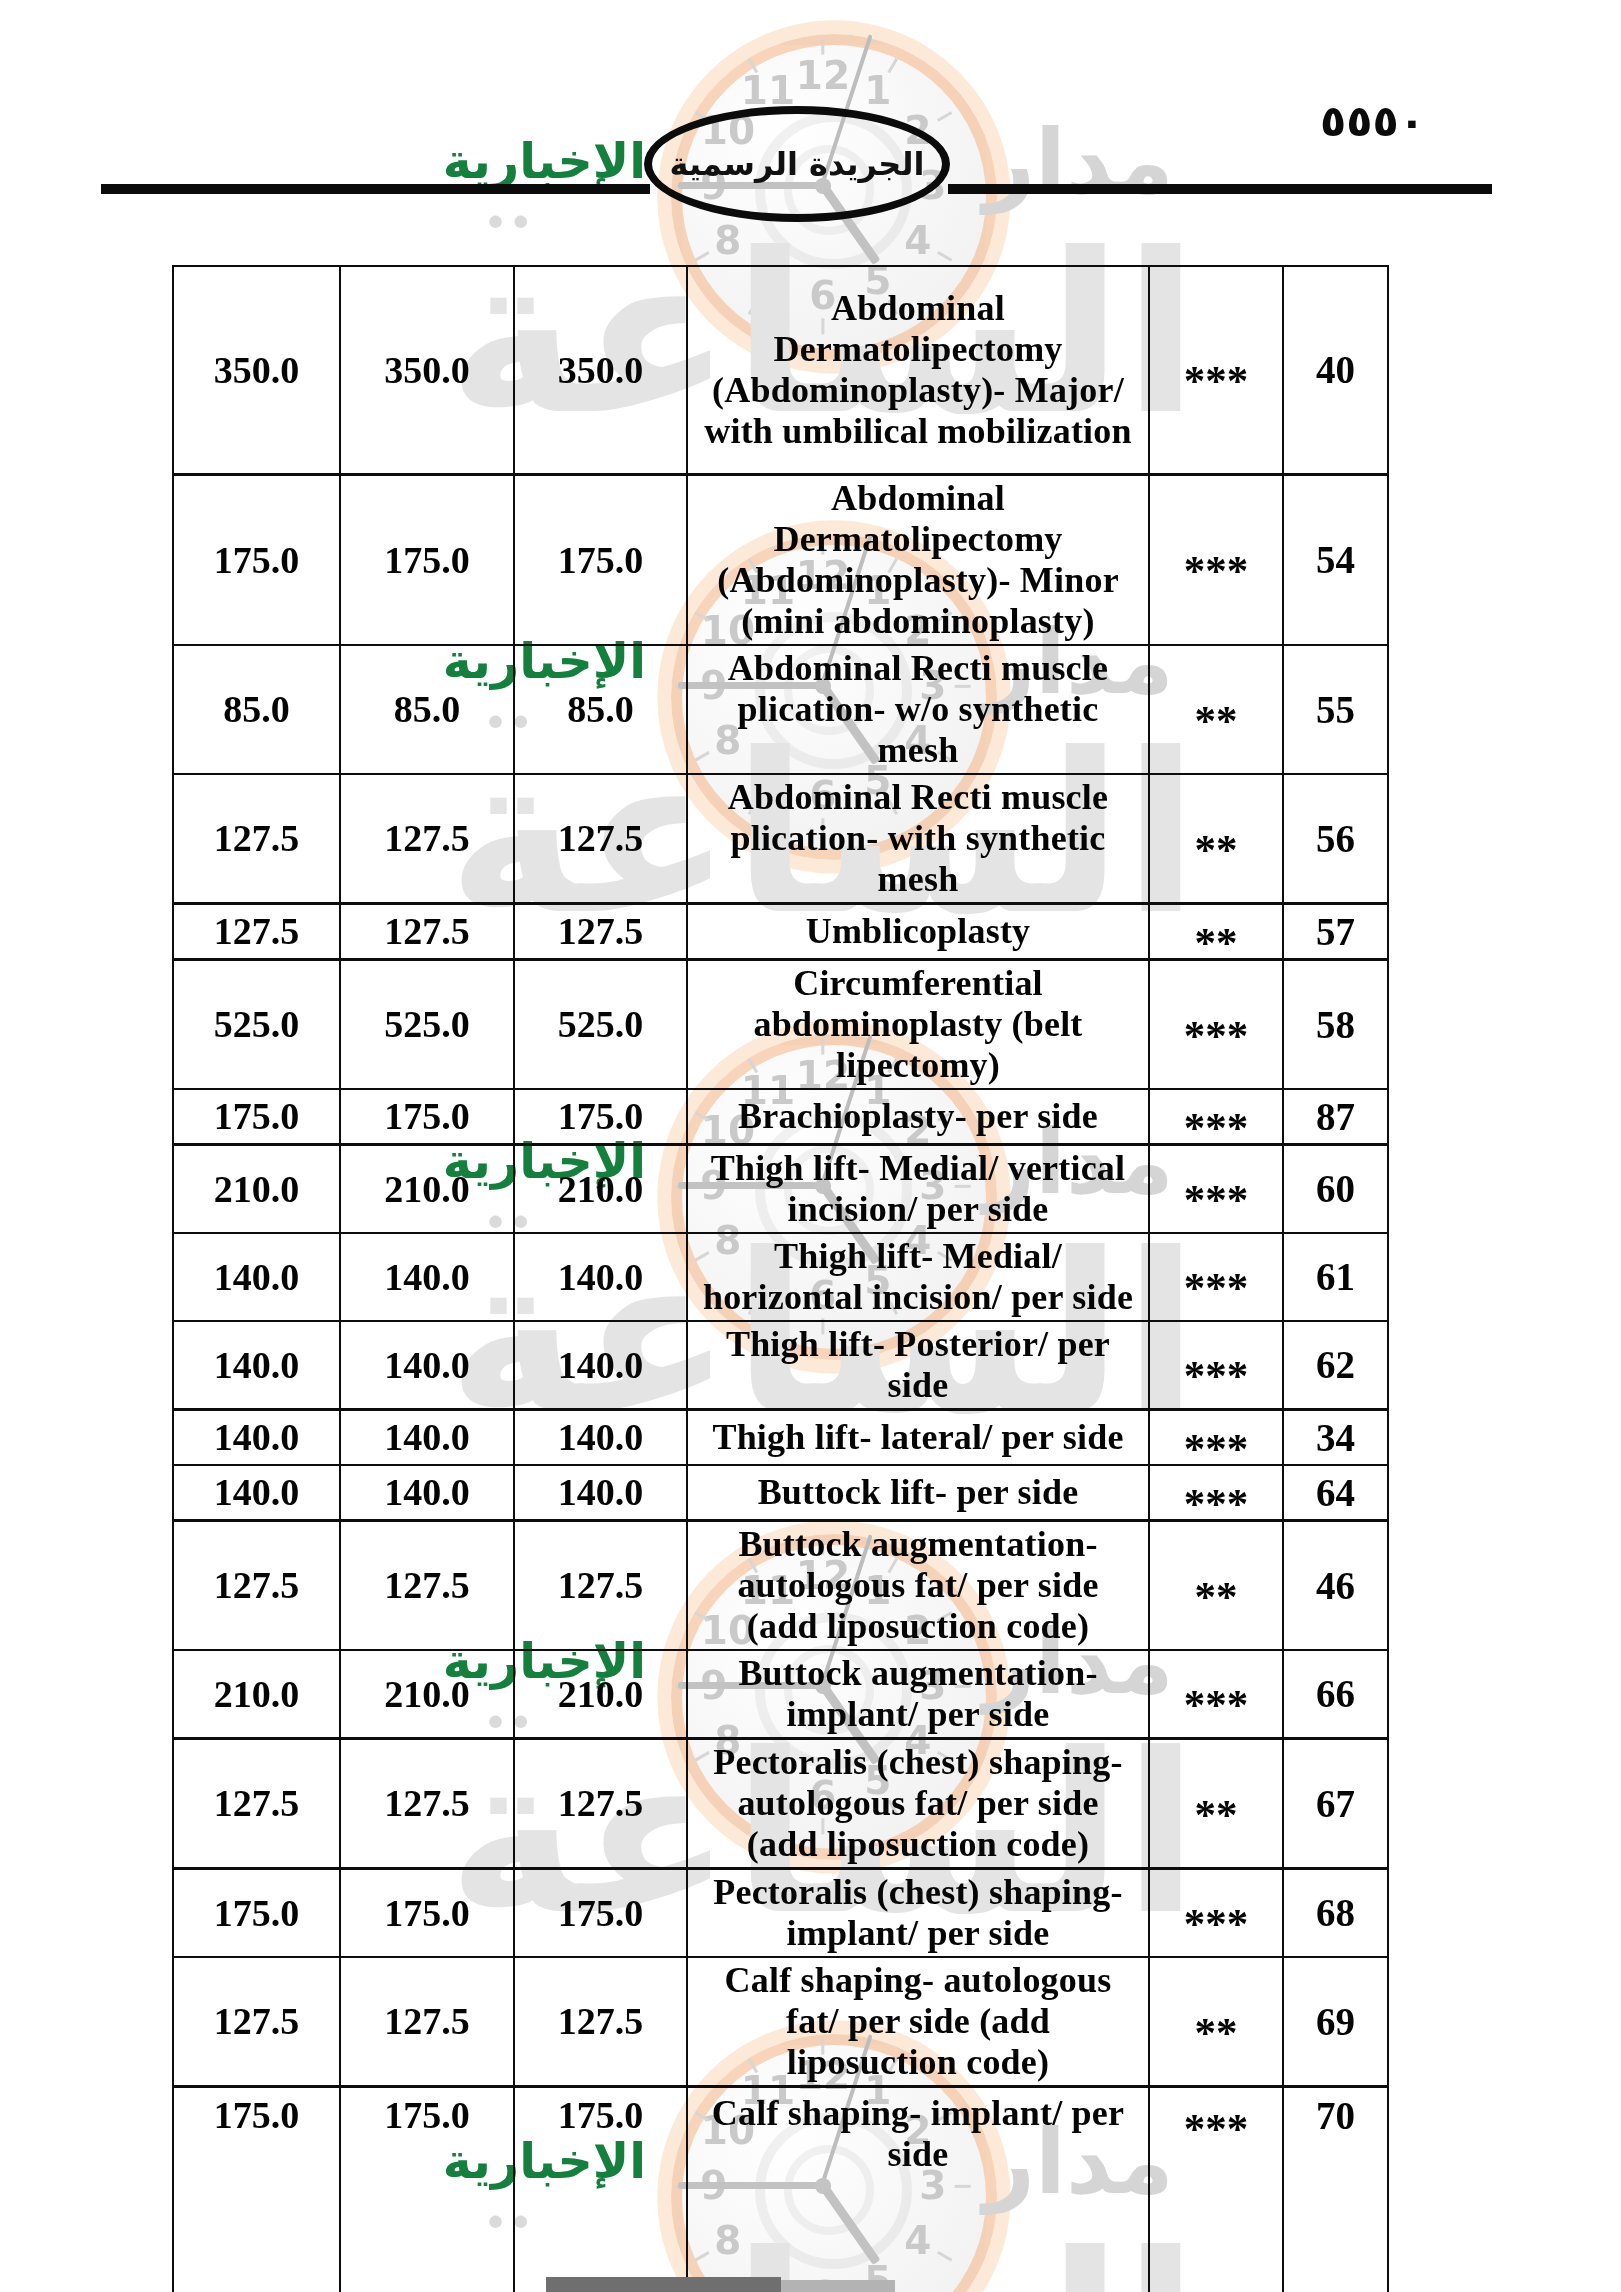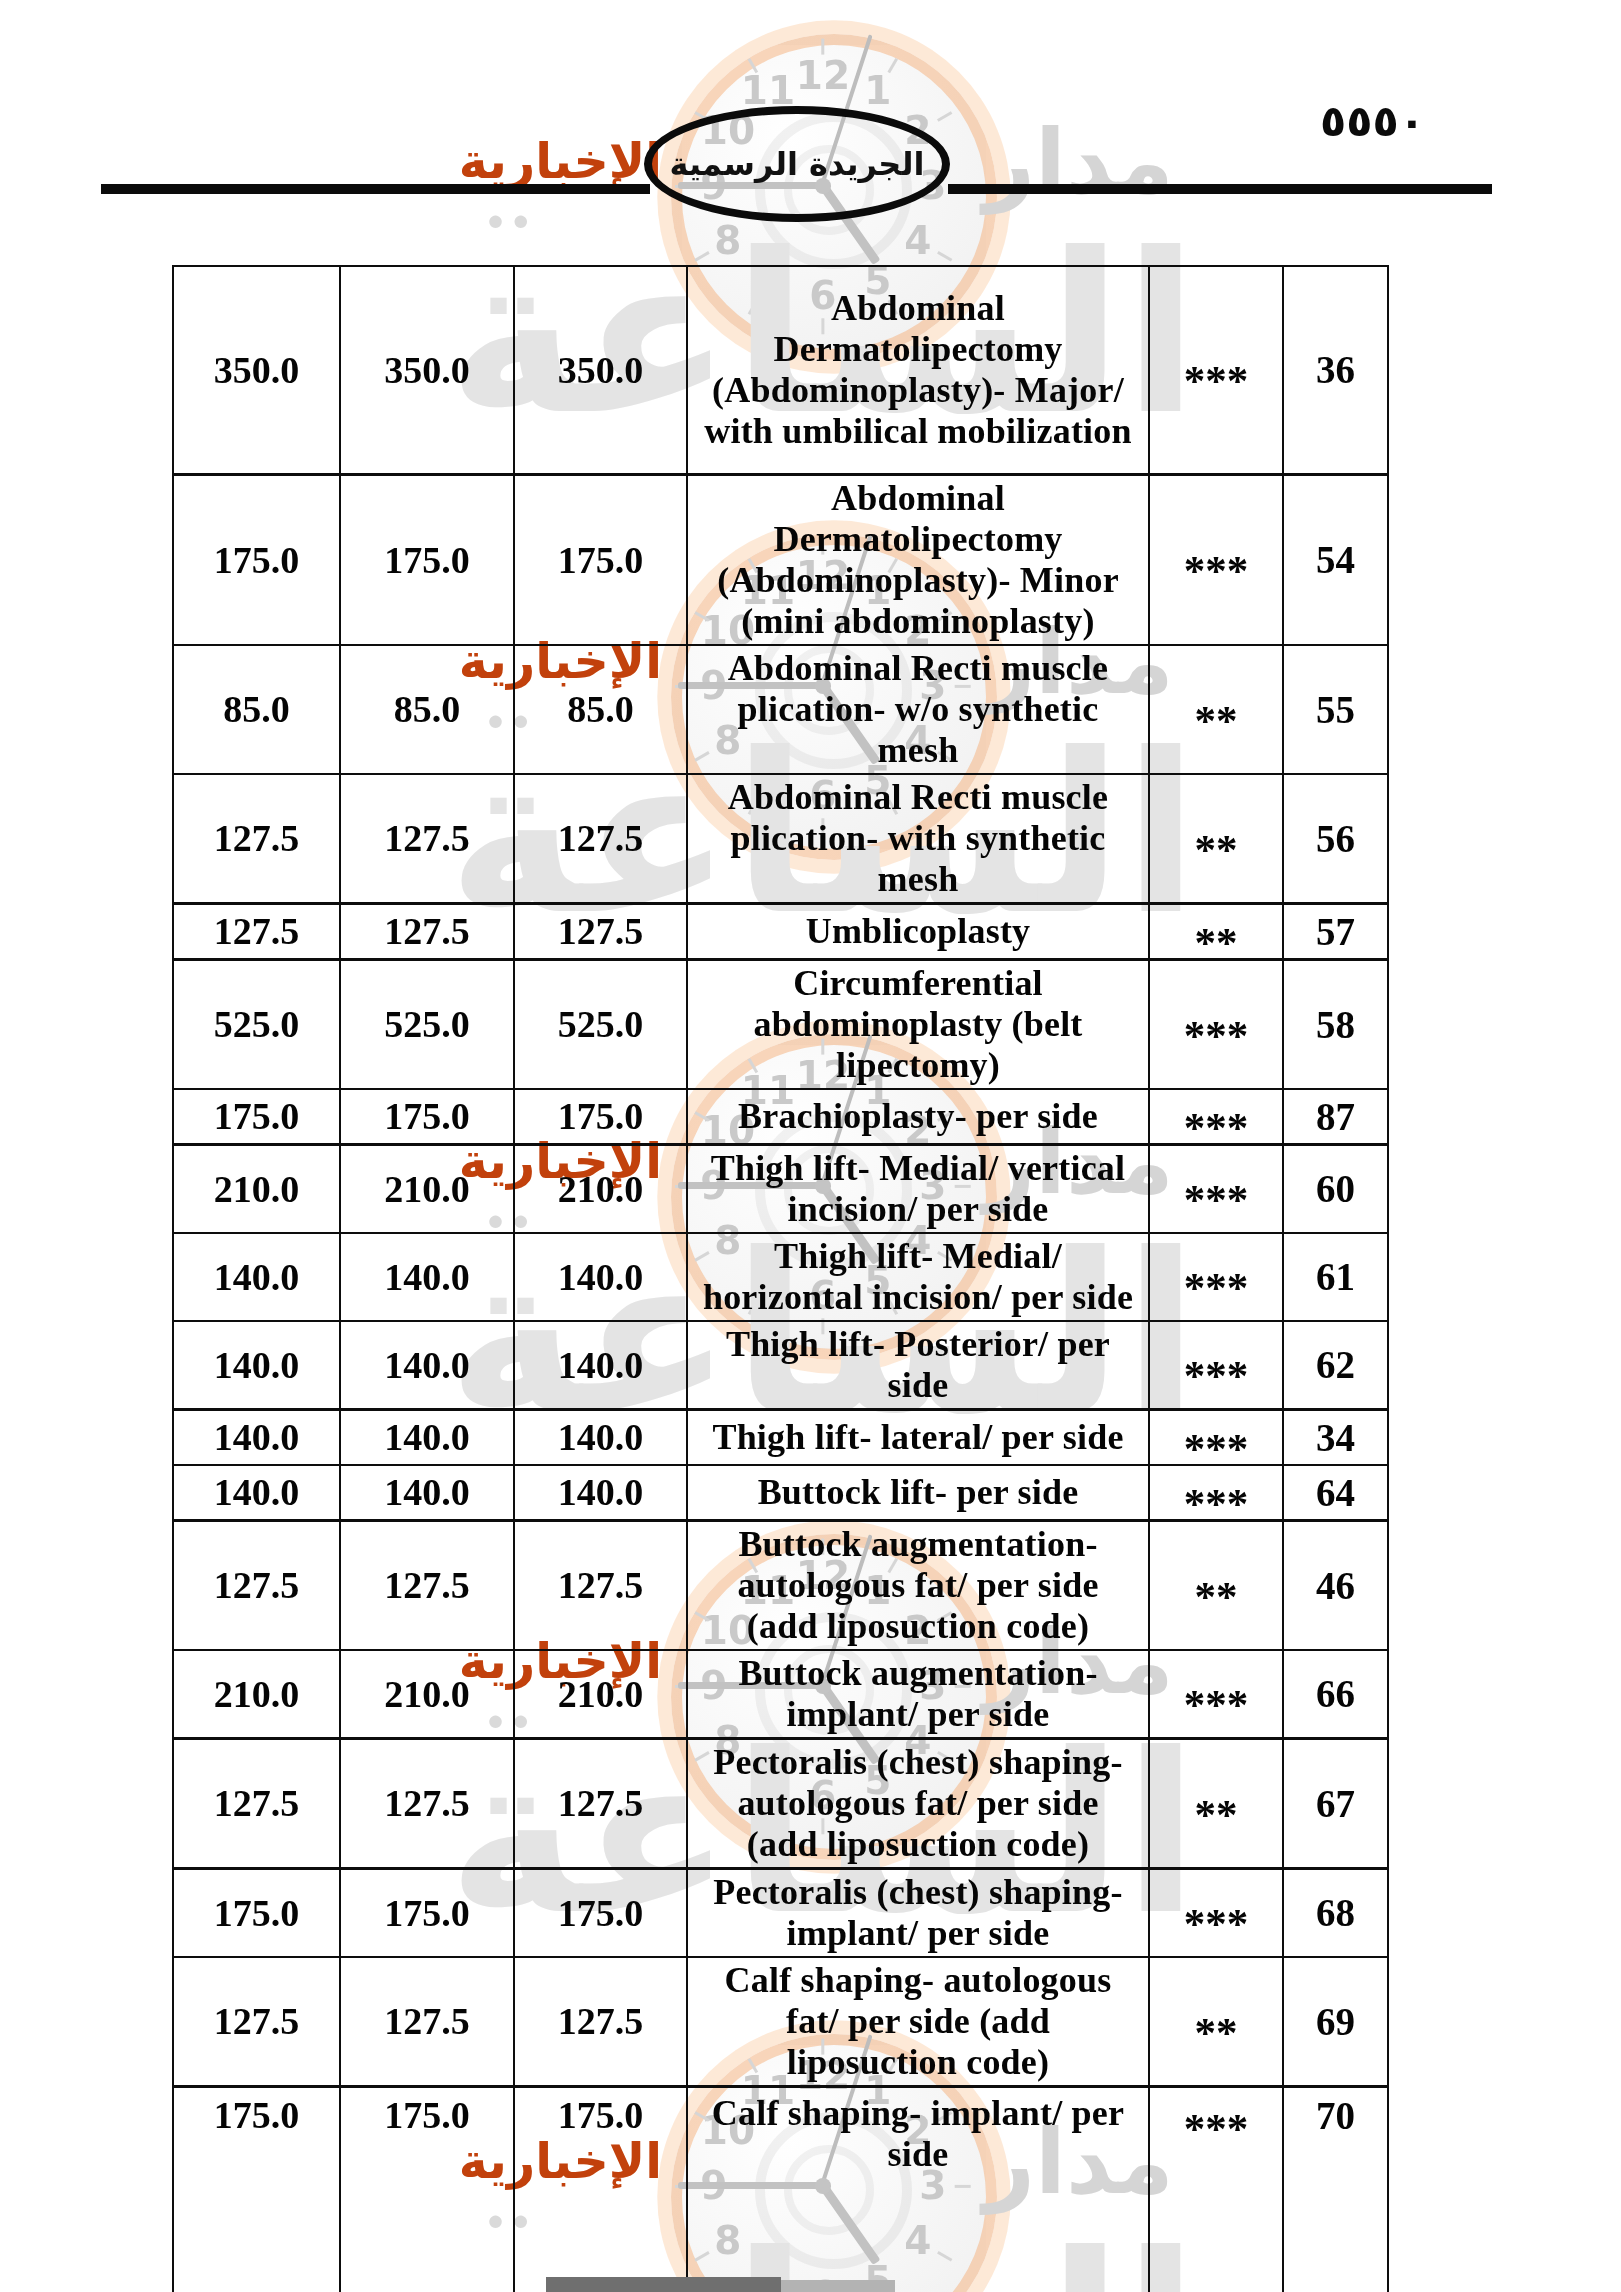--- a/index.html
+++ b/index.html
@@ -30,23 +30,23 @@
   .wm-ring2{position:absolute;left:755px;top:-74px;width:137px;height:137px;border-radius:50%;
     border:10.8px solid rgba(190,190,190,0.22);}
   .wm-ring3{position:absolute;left:784px;top:-41px;width:74px;height:74px;border-radius:50%;
     border:8.8px solid rgba(190,190,190,0.20);}
   .wm-hand{position:absolute;background:#c2c2c2;border-radius:2.9px;}
   .wm-hand-m{left:678px;top:-3.9px;width:147px;height:6.9px;transform-origin:100% 50%;transform:rotate(0deg);}
   .wm-hand-h{left:823px;top:-4.9px;width:94px;height:8.8px;transform-origin:0 50%;transform:rotate(55deg);}
   .wm-hand-s{left:819px;top:-159px;width:3.9px;height:161px;transform-origin:50% 100%;transform:rotate(18deg);background:#bdbdbd;}
   .wm-dot{position:absolute;left:815px;top:-7.8px;width:15.7px;height:15.7px;border-radius:50%;background:#c4c4c4;}
   .wm-ikhbariya{
-    position:absolute;left:428px;top:-51px;width:265px;
-    font-family:"DejaVu Sans", sans-serif;font-weight:bold;
-    font-size:49px;color:#c2410c;text-align:center;direction:rtl;line-height:1.1;
+    position:absolute;left:412px;top:-51px;width:265px;
+    font-family:"DejaVu Sans", sans-serif;font-weight:bold;
+    font-size:49px;color:#15803d;text-align:center;direction:rtl;line-height:1.1;
   }
   .wm-ikhbariya-dots{
     position:absolute;left:453px;top:17.6px;width:118px;text-align:center;
     font-size:29px;color:#dadada;letter-spacing:7.8px;
   }
   .wm-madar{
     position:absolute;left:961px;top:-71px;width:235px;
     font-family:"DejaVu Sans", sans-serif;font-weight:bold;
     font-size:90px;color:#d5d5d5;text-align:center;direction:rtl;line-height:1.05;
   }
@@ -306,21 +306,21 @@
           <col style="width:134px">
           <col style="width:105px">
       </colgroup>
       <tbody id="fee-tbody">
           <tr class="thick" style="height: 208px;">
             <td class="fee-val">350.0</td>
             <td class="fee-val">350.0</td>
             <td class="fee-val">350.0</td>
             <td class="desc">Abdominal Dermatolipectomy (Abdominoplasty)- Major/ with umbilical mobilization</td>
             <td class="stars"><span>***</span></td>
-            <td class="code">36</td>
+            <td class="code">40</td>
           </tr>
           <tr style="height: 165px;">
             <td class="fee-val">175.0</td>
             <td class="fee-val">175.0</td>
             <td class="fee-val">175.0</td>
             <td class="desc">Abdominal Dermatolipectomy (Abdominoplasty)- Minor (mini abdominoplasty)</td>
             <td class="stars"><span>***</span></td>
             <td class="code">54</td>
           </tr>
           <tr style="height: 121px;">

